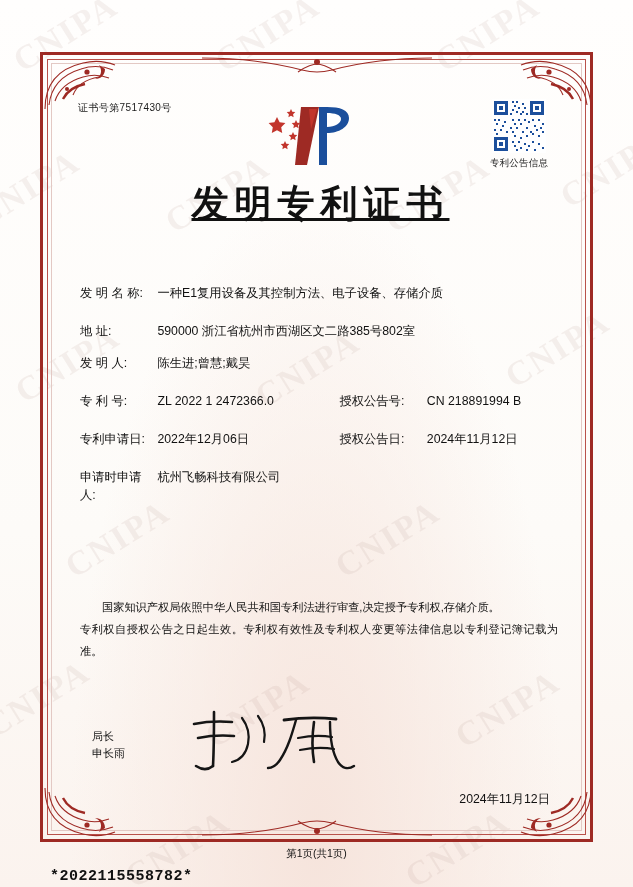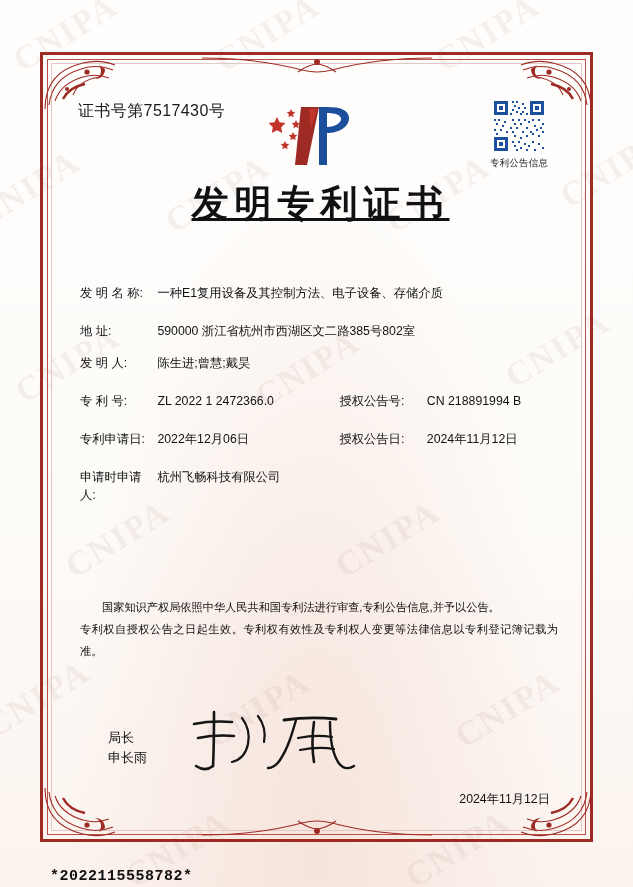--- a/index.html
+++ b/index.html
@@ -92,21 +92,21 @@
   
   .content {
     position: absolute;
     left: 60px; top: 75px;
     width: 513px; height: 750px;
   }
 
   .cert-no {
     position: absolute;
     left: 18px; top: 26px;
-    font-size: 16px;
+    font-size: 10px;
     color: #1a1a1a;
     letter-spacing: 0.4px;
     font-family: "Liberation Sans", sans-serif;
   }
 
   
   .qr-block {
     position: absolute;
     right: 6px; top: 24px;
     width: 96px;
@@ -195,22 +195,22 @@
 
   
   .sig-area {
     position: absolute;
     left: 20px; top: 625px;
     width: 478px;
     height: 110px;
   }
   .sig-labels {
     position: absolute;
-    left: 28px; top: 28px;
-    font-size: 13px;
+    left: 12px; top: 28px;
+    font-size: 11px;
     color: #111;
     line-height: 1.5;
   }
   .sig-mark {
     position: absolute;
     left: 100px; top: 4px;
     width: 200px; height: 70px;
     color: #151515;
   }
   .sig-mark svg { width:100%; height:100%; display:block; }
@@ -474,21 +474,21 @@
 
       <div class="frow">
         <span class="flabel">申请时申请人:</span>
         <span class="fvalue">杭州飞畅科技有限公司</span>
       </div>
 
 
     </div>
 
     <div class="statement">
-      <span class="indent">国家知识产权局依照中华人民共和国专利法进行审查,专利公告信息,并予以公告。</span>
+      <span class="indent">国家知识产权局依照中华人民共和国专利法进行审查,决定授予专利权,存储介质。</span>
       <span>专利权自授权公告之日起生效。专利权有效性及专利权人变更等法律信息以专利登记簿记载为准。</span>
     </div>
 
     <div class="sig-area">
       <div class="sig-labels">
         <div>局长</div>
         <div>申长雨</div>
       </div>
       <div class="sig-mark">
         <svg viewBox="0 0 200 70" fill="none" stroke="currentColor" stroke-width="2.6" stroke-linecap="round">
@@ -504,15 +504,16 @@
           <path d="M150 18 C150 34 152 48 158 58 C162 64 168 66 174 62" stroke-width="2.4"></path>
           <path d="M118 34 C128 32 140 31 152 33" stroke-width="2.2"></path>
           <path d="M120 46 C130 44 142 43 154 45" stroke-width="2.2"></path>
         </svg>
       </div>
       <div class="sig-date">2024年11月12日</div>
     </div>
 
   </div>
 
+  <div class="page-no">第1页(共1页)</div>
   <div class="barcode-text">*2022115558782*</div>
 
 </div>
 
 </body></html>

